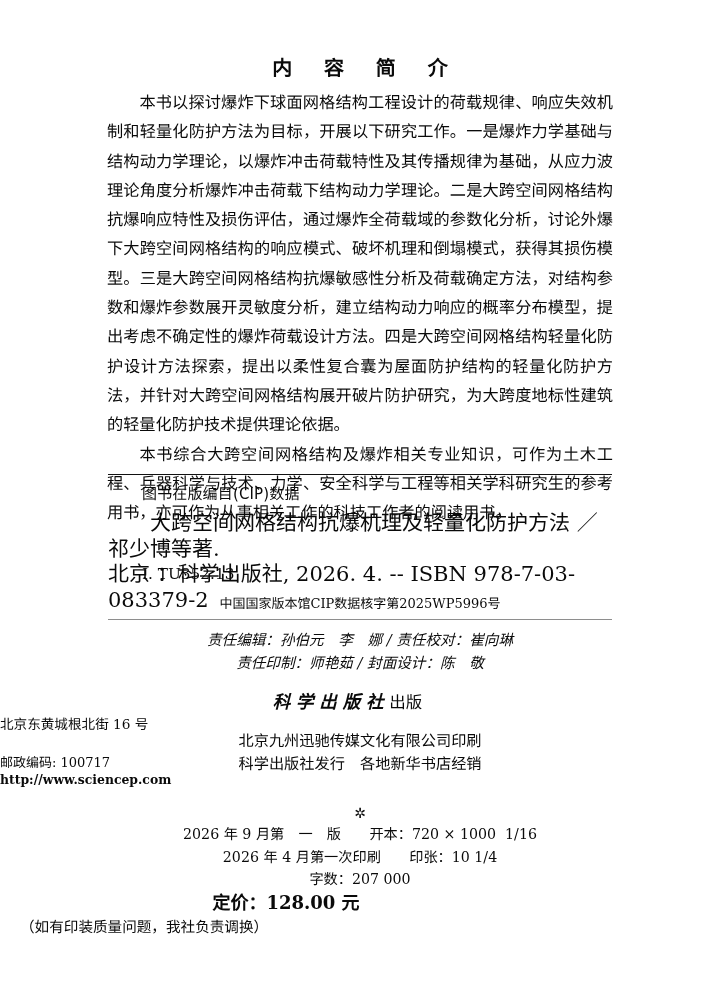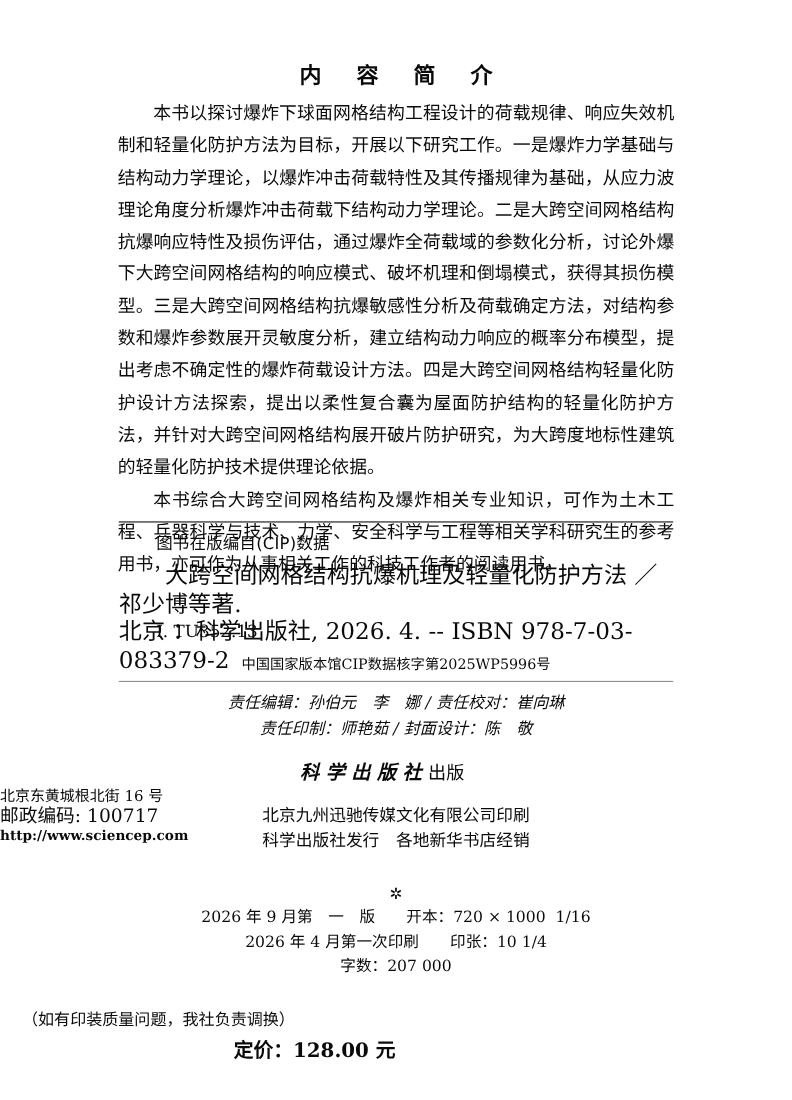--- a/index.html
+++ b/index.html
@@ -152,22 +152,23 @@
     left: 0;
     top: 716px;
     width: 672px;
     text-align: left;
   }
   .address-block .addr {
     font-size: 13.6px;
     line-height: 17.5px;
   }
   .address-block .zip {
-    font-size: 17px;
+    font-size: 13px;
     line-height: 17.5px;
+    margin-top: 20px;
   }
   .address-block .url {
     font-size: 12.4px;
     line-height: 17.5px;
     font-weight: bold;
     font-family: "DejaVu Serif", "Liberation Serif", serif;
   }
 
   .printer-block {
     position: absolute;
@@ -198,21 +199,21 @@
     width: 720px;
     text-align: center;
     font-size: 14.2px;
     line-height: 22.6px;
   }
   .specs div { white-space: pre; }
 
   .price {
     position: absolute;
     left: 0;
-    top: 940px;
+    top: 888px;
     width: 572px;
     text-align: center;
     font-size: 18px;
     font-weight: bold;
     white-space: pre;
   }
 
   .exchange-note {
     position: absolute;
     left: 0;

